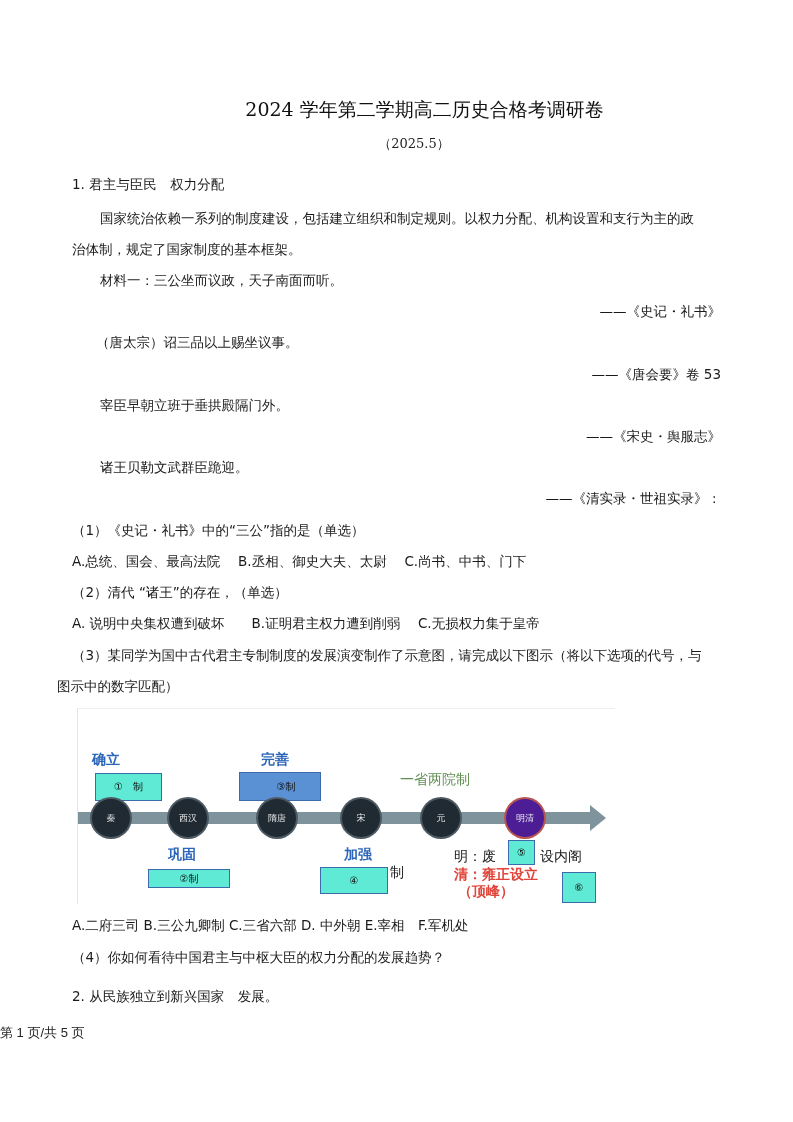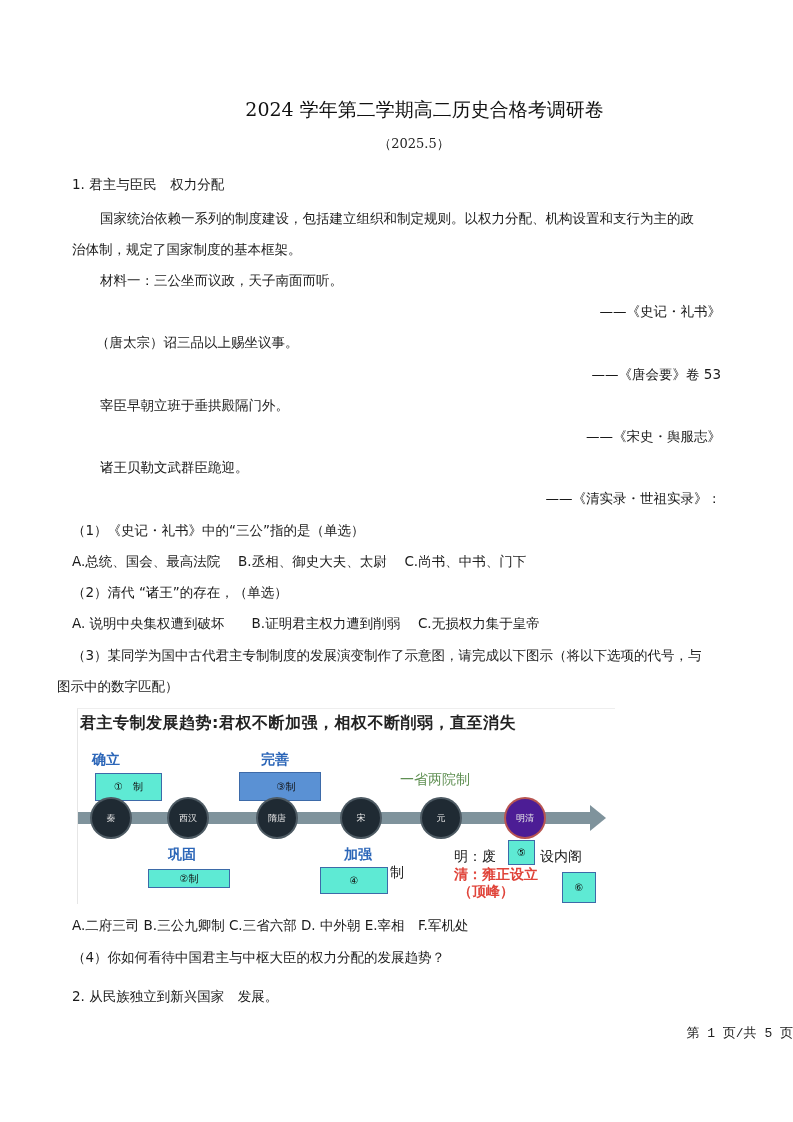--- a/index.html
+++ b/index.html
@@ -16,21 +16,21 @@
   .bar { position: absolute; left: 0; top: 103px; width: 515px; height: 12px; background: #7f939c; }
   .arrowhead { position: absolute; left: 512px; top: 96px; width: 0; height: 0; border-top: 13px solid transparent; border-bottom: 13px solid transparent; border-left: 16px solid #7f939c; }
   .node { position: absolute; top: 90px; width: 38px; height: 38px; border-radius: 50%; background: #1f2a33; box-shadow: 0 0 0 2px #4d5a63; color: #e8e8e8; font-size: 9px; display: flex; align-items: center; justify-content: center; }
   .node.red { background: #4c1d95; box-shadow: 0 0 0 2px #b85551; }
   .stage { position: absolute; font-size: 14px; font-weight: bold; color: #2c66b8; white-space: nowrap; }
   .box { position: absolute; background: #5eead4; border: 1px solid #3d6aa8; color: #111; font-size: 10px; display: flex; align-items: center; justify-content: center; }
   .box.light { background: #5a91d4; }
   .green { position: absolute; font-size: 14px; color: #5f8f52; white-space: nowrap; }
   .dark { position: absolute; font-size: 14px; color: #222; white-space: nowrap; }
   .redtxt { position: absolute; font-size: 14px; font-weight: bold; color: #e0443a; white-space: nowrap; }
-  .footer { font-family: Liberation Mono, monospace; font-size: 13px; left: 0; width: 793px; text-align: right; top: 1024px; color: #222; }
+  .footer { font-family: Liberation Sans, sans-serif; font-size: 13px; left: 0; width: 793px; text-align: left; top: 1024px; color: #222; }
 </style>
 </head>
 <body>
 
 <div class="abs title">2024 学年第二学期高二历史合格考调研卷</div>
 <div class="abs date">（2025.5）</div>
 
 <div class="abs t" style="left:72px; top:176px;">1. 君主与臣民　权力分配</div>
 <div class="abs t" style="left:100px; top:210px;">国家统治依赖一系列的制度建设，包括建立组织和制定规则。以权力分配、机构设置和支行为主的政</div>
 <div class="abs t" style="left:72px; top:241px;">治体制，规定了国家制度的基本框架。</div>
@@ -50,21 +50,20 @@
 <div class="abs t" style="left:72px; top:522px;">（1）《史记・礼书》中的“三公”指的是（单选）</div>
 <div class="abs t" style="left:72px; top:553px;">A.总统、国会、最高法院　 B.丞相、御史大夫、太尉　 C.尚书、中书、门下</div>
 
 <div class="abs t" style="left:72px; top:584px;">（2）清代 “诸王”的存在，（单选）</div>
 <div class="abs t" style="left:72px; top:615px;">A. 说明中央集权遭到破坏　　B.证明君主权力遭到削弱　 C.无损权力集于皇帝</div>
 
 <div class="abs t" style="left:72px; top:647px;">（3）某同学为国中古代君主专制制度的发展演变制作了示意图，请完成以下图示（将以下选项的代号，与</div>
 <div class="abs t" style="left:57px; top:678px;">图示中的数字匹配）</div>
 
 <div class="diagram">
-  <div class="dg-title">君主专制发展趋势:君权不断加强，相权不断削弱，直至消失</div>
 
   <div class="stage" style="left:14px; top:42px;">确立</div>
   <div class="box" style="left:17px; top:64px; width:67px; height:28px;">①　制</div>
 
   <div class="stage" style="left:183px; top:42px;">完善</div>
   <div class="box light" style="left:161px; top:63px; width:82px; height:29px;padding-left:12px;">③制</div>
 
   <div class="green" style="left:322px; top:62px;">一省两院制</div>
 
   <div class="bar"></div>

